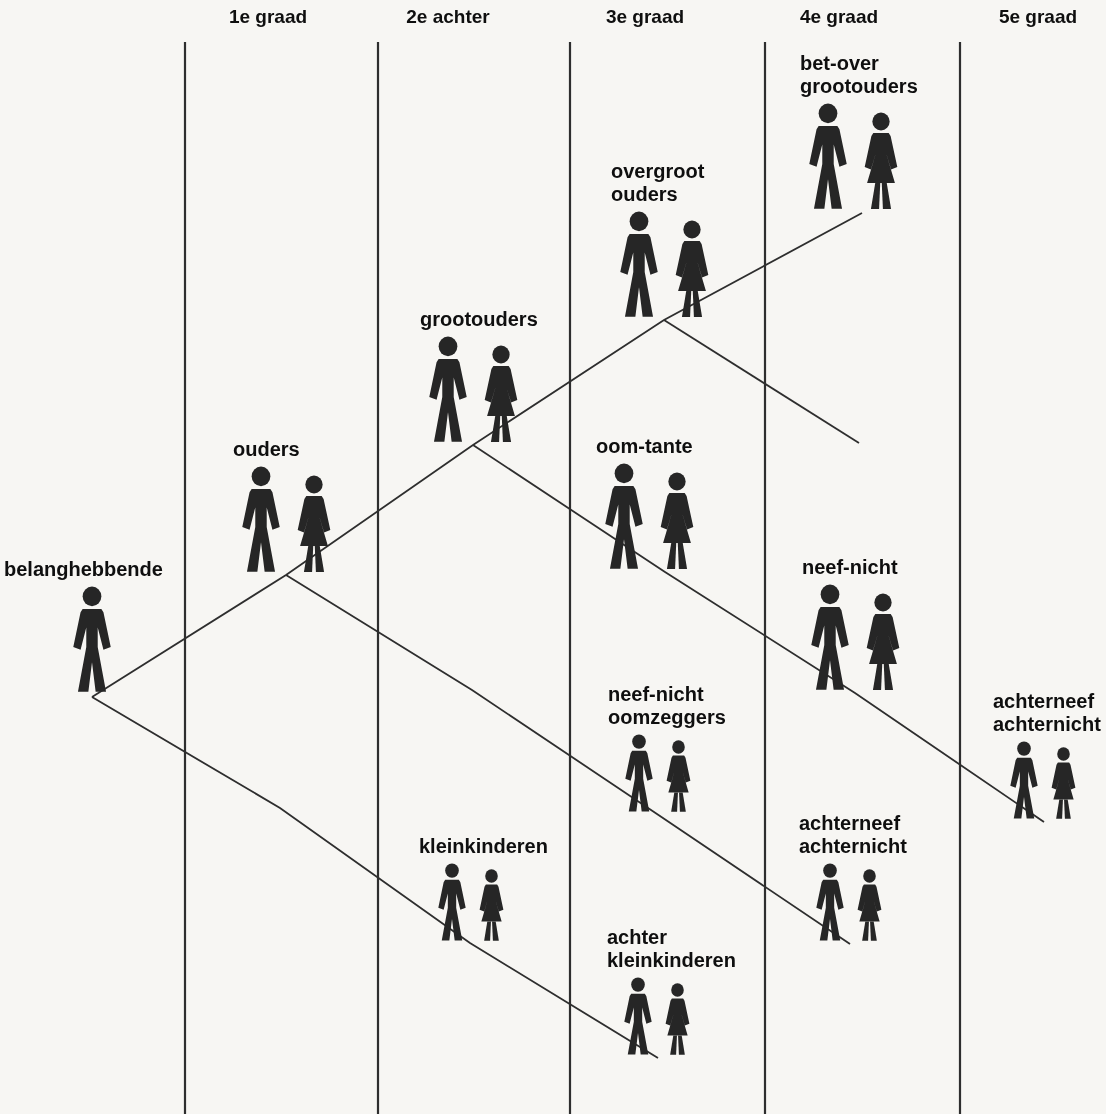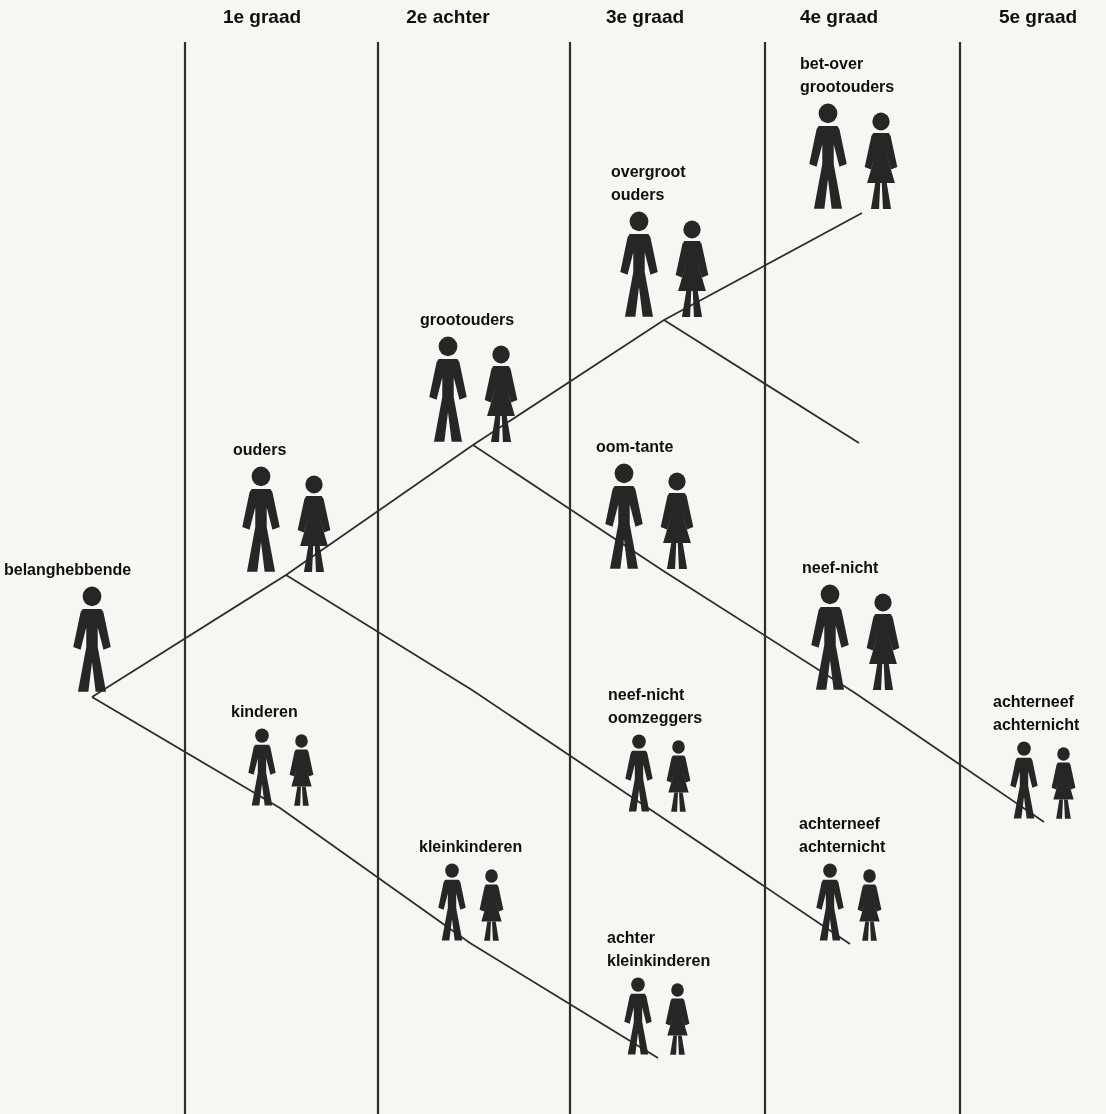--- a/index.html
+++ b/index.html
@@ -12,21 +12,21 @@
   }
   .lines-layer{position:absolute;left:0;top:0;width:1106px;height:1114px}
   .divider{stroke:var(--line,#2e2e2e);stroke-width:2.2}
   .rel{stroke:var(--line,#2e2e2e);stroke-width:1.8;fill:none}
   .col-header{
     position:absolute;top:6px;width:140px;text-align:center;
     font-size:19px;font-weight:bold;color:var(--text,#0f0f0f);
   }
   .node{position:absolute}
   .label{
-    font-size:16px;font-weight:bold;line-height:23px;
+    font-size:20px;font-weight:bold;line-height:23px;
     white-space:pre-line;color:var(--text,#0f0f0f);
   }
   .figs{display:flex;align-items:flex-end;gap:3px;margin-top:5px}
   .fig{display:block;color:var(--figure,#262626)}
   .fig.man.adult{width:52px;height:109px}
   .fig.woman.adult{width:48px;height:100px}
   .fig.man.child{width:38px;height:80px}
   .fig.woman.child{width:35px;height:74px}
 </style>
 </head>
@@ -56,21 +56,21 @@
     <line class="divider" x1="765" y1="42" x2="765" y2="1114"></line>
     <line class="divider" x1="960" y1="42" x2="960" y2="1114"></line>
 
     <polyline class="rel" points="92,697 286,575 473,445 664,320 862,213"></polyline>
     <polyline class="rel" points="92,697 280,808 470,943 658,1058"></polyline>
     <polyline class="rel" points="286,575 472,690 657,814 850,944"></polyline>
     <polyline class="rel" points="473,445 665,572 855,693 1044,822"></polyline>
     <polyline class="rel" points="664,320 859,443"></polyline>
   </svg>
 
-  <div class="col-header" style="left:192px">1e graad</div>
+  <div class="col-header" style="left:198px">1e graad</div>
   <div class="col-header" style="left:378px">2e achter</div>
   <div class="col-header" style="left:575px">3e graad</div>
   <div class="col-header" style="left:769px">4e graad</div>
   <div class="col-header" style="left:968px">5e graad</div>
 
   <div class="node" style="left:4px;top:558px">
     <div class="label">belanghebbende</div>
     <div class="figs" style="margin-left:62px">
       <svg class="fig man adult" viewBox="0 0 50 100" preserveAspectRatio="none">
           <use href="#sym-man"></use>
@@ -83,31 +83,20 @@
     <div class="figs" style="margin-left:2px">
       <svg class="fig man adult" viewBox="0 0 50 100" preserveAspectRatio="none">
           <use href="#sym-man"></use>
         </svg>
       <svg class="fig woman adult" viewBox="0 0 50 100" preserveAspectRatio="none">
           <use href="#sym-woman"></use>
         </svg>
     </div>
   </div>
 
-  <div class="node" style="left:231px;top:700px">
-    <div class="label">kinderen</div>
-    <div class="figs" style="margin-left:12px">
-      <svg class="fig man child" viewBox="0 0 50 100" preserveAspectRatio="none">
-          <use href="#sym-man"></use>
-        </svg>
-      <svg class="fig woman child" viewBox="0 0 50 100" preserveAspectRatio="none">
-          <use href="#sym-woman"></use>
-        </svg>
-    </div>
-  </div>
 
   <div class="node" style="left:420px;top:308px">
     <div class="label">grootouders</div>
     <div class="figs" style="margin-left:2px">
       <svg class="fig man adult" viewBox="0 0 50 100" preserveAspectRatio="none">
           <use href="#sym-man"></use>
         </svg>
       <svg class="fig woman adult" viewBox="0 0 50 100" preserveAspectRatio="none">
           <use href="#sym-woman"></use>
         </svg>

